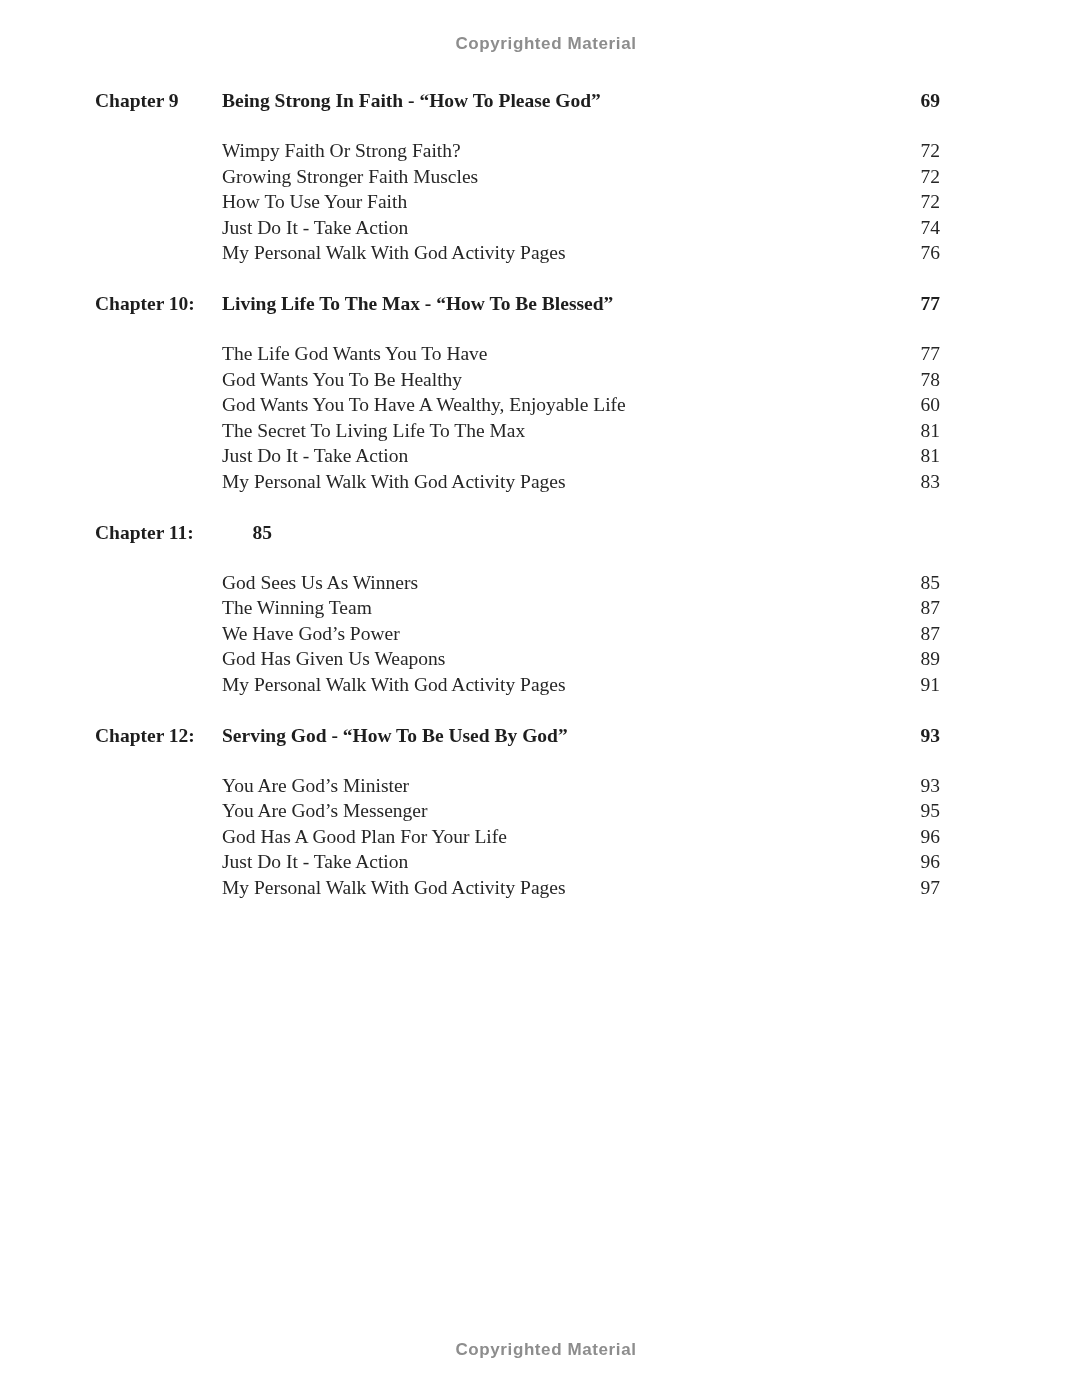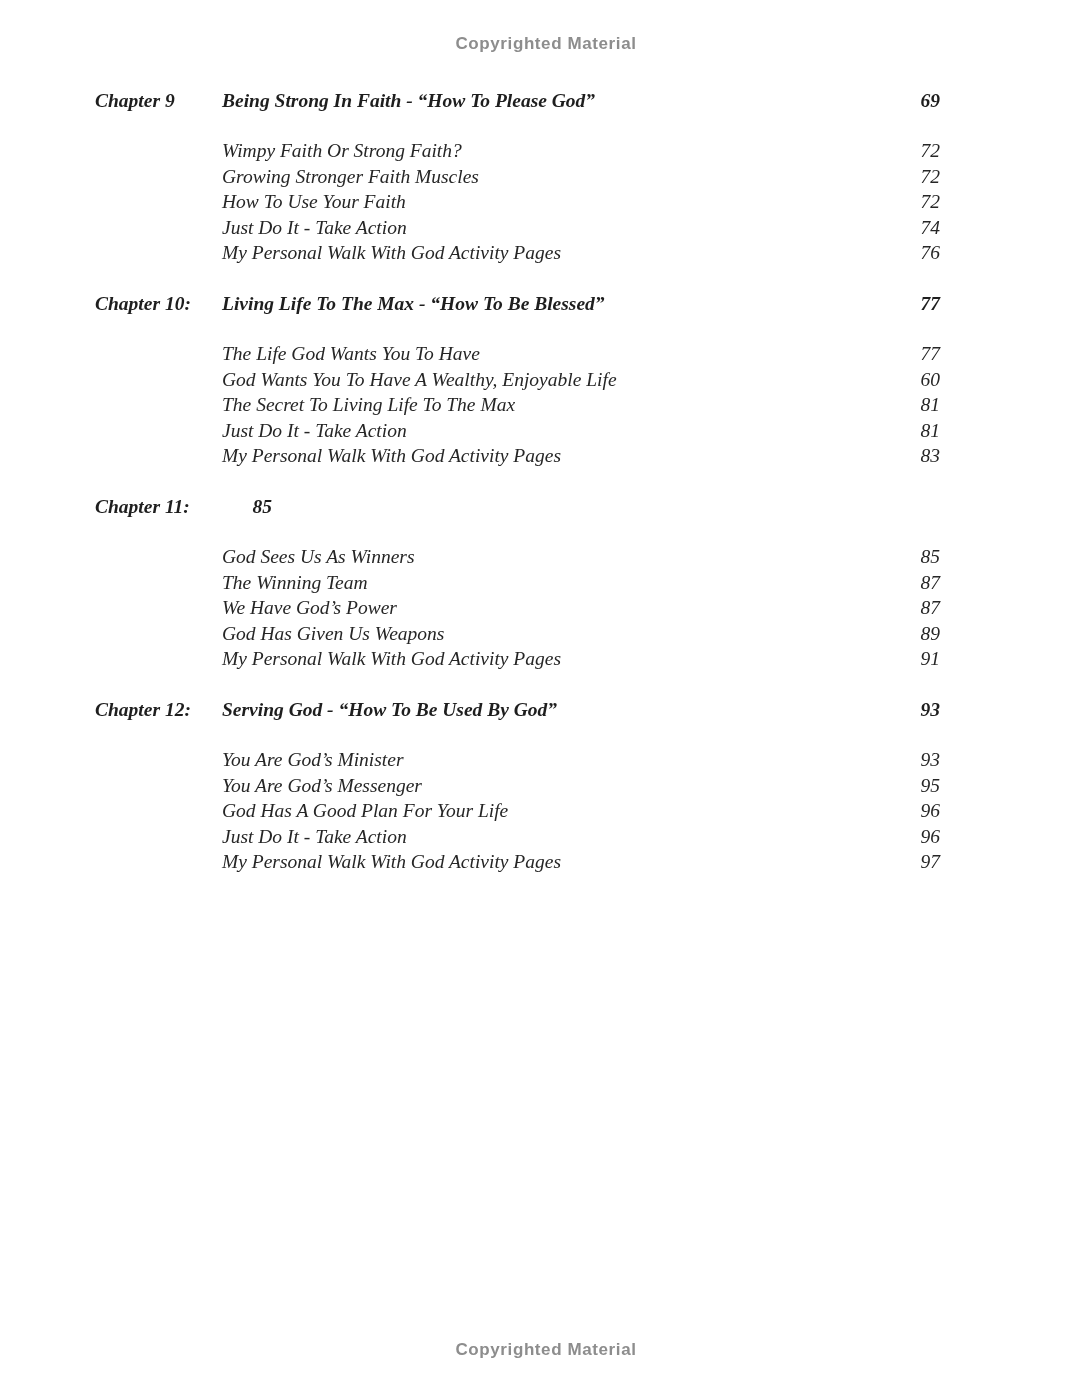--- a/index.html
+++ b/index.html
@@ -20,21 +20,21 @@
     font-weight: 700;
     font-size: 17px;
     letter-spacing: 0.6px;
     color: #8d8d8d;
   }
   .watermark.top { top: 34px; }
   .watermark.bottom { top: 1340px; }
 
   .toc { position: absolute; left: 95px; top: 88px; width: 845px; }
 
-  .chapter { margin-bottom: 25px; font-style: italic; }
+  .chapter { margin-bottom: 25px; }
   .chapter:last-child { margin-bottom: 16px; }
 
   .chapter-row {
     display: flex;
     font-weight: 700;
     font-size: 19.5px;
     line-height: 26px;
     color: #1e1e1e;
   }
   .ch-label { flex: 0 0 127px; }
@@ -93,20 +93,24 @@
     <section class="chapter">
       <div class="chapter-row">
         <span class="ch-label">Chapter 10:</span>
         <span class="ch-title">Living Life To The Max - “How To Be Blessed”</span>
         <span class="ch-page">77</span>
       </div>
       <div class="entries">
         <div class="entry-row">
           <span class="entry-title">The Life God Wants You To Have</span>
           <span class="entry-page">77</span>
+        </div>
+        <div class="entry-row">
+          <span class="entry-title">God Wants You To Be Healthy</span>
+          <span class="entry-page">78</span>
         </div>
         <div class="entry-row">
           <span class="entry-title">God Wants You To Have A Wealthy, Enjoyable Life</span>
           <span class="entry-page">60</span>
         </div>
         <div class="entry-row">
           <span class="entry-title">The Secret To Living Life To The Max</span>
           <span class="entry-page">81</span>
         </div>
         <div class="entry-row">

